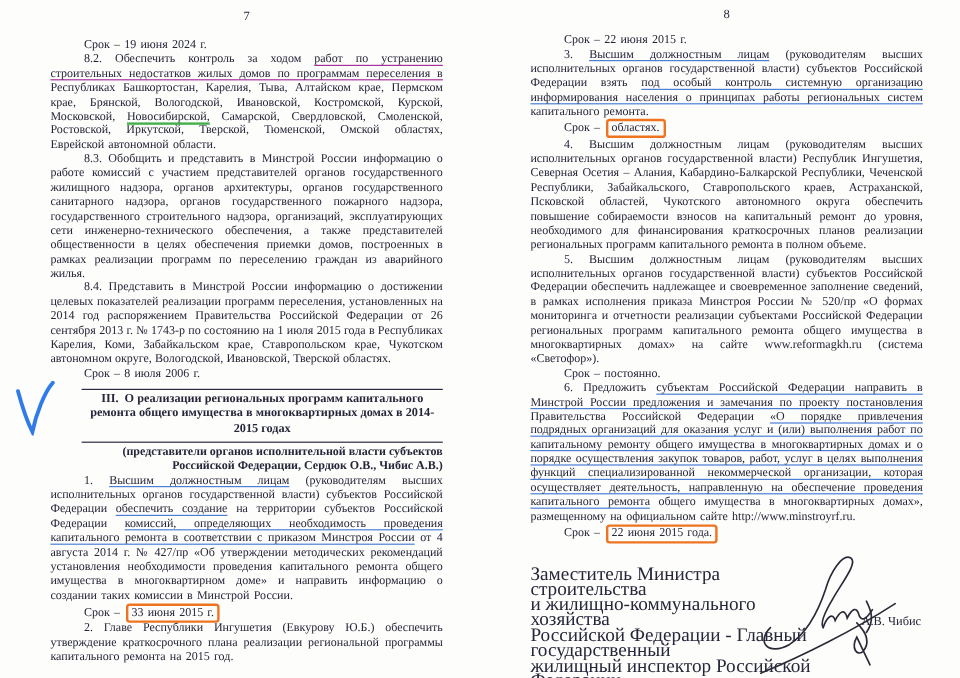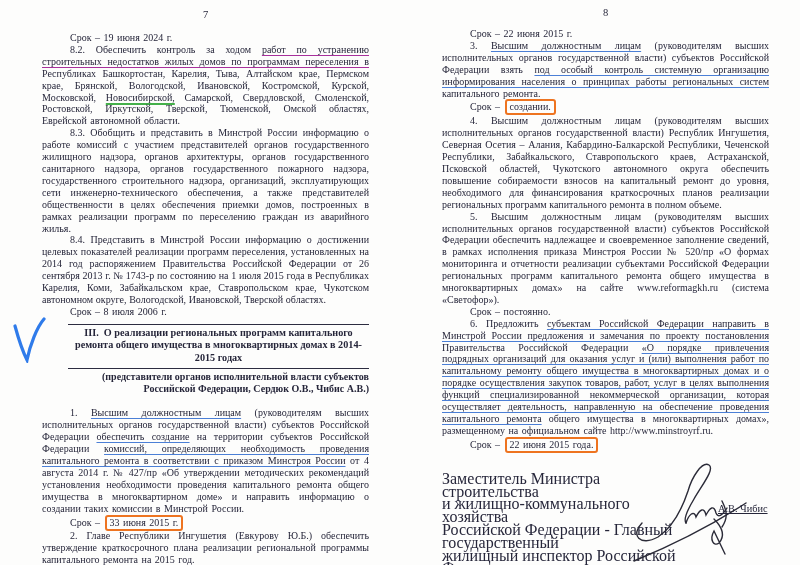--- a/index.html
+++ b/index.html
@@ -11,28 +11,28 @@
   .spread{display:flex;width:800px;height:565px;}
   .page{width:400px;height:565px;position:relative;background:#fdfdfc;overflow:hidden;}
   .inner{margin:0 31px 0 42px;}
   .pagenum{text-align:center;font-size:10.5px;padding-top:9px;margin-bottom:12px;}
   .p{margin:0;text-align:justify;text-indent:28px;font-size:10px;line-height:11.9px;word-spacing:1px;}
   .tight{word-spacing:0.2px;}
   .u-magenta{text-decoration:underline;text-decoration-color:#a8309c;text-decoration-thickness:1.4px;text-underline-offset:2px;text-decoration-skip-ink:none;}
   .u-green{text-decoration:underline;text-decoration-color:#44b04a;text-decoration-thickness:1.6px;text-underline-offset:2px;text-decoration-skip-ink:none;font-family:Liberation Serif, serif;}
   .u-blue{text-decoration:underline;text-decoration-color:#4b7fd6;text-decoration-thickness:1.4px;text-underline-offset:2px;text-decoration-skip-ink:none;}
   .box-orange{border:2px solid #ee7420;border-radius:3px;padding:0 3px 1px 3px;margin-left:1px;}
-  .sec-wrap{margin:6px 0 12px 26px;}
+  .sec-wrap{margin:6px 0 0 26px;}
   .sec-box{border-top:1.8px solid #2c2c40;border-bottom:1.8px solid #2c2c40;padding:2px 4px 3px;}
   .sec-title{margin:0;text-align:center;font-weight:bold;font-size:10.2px;line-height:12.6px;}
   .sec-sub{margin:2px 0 0;text-align:right;font-weight:bold;font-size:10px;line-height:12.4px;}
   .check{position:absolute;left:12px;top:317px;}
   .sigblock{position:relative;margin-top:22px;height:118px;}
   .siglines{width:242px;font-size:16px;line-height:12.8px;}
-  .signame{position:absolute;left:276px;top:30px;font-size:10.3px;white-space:nowrap;text-decoration:underline;}
+  .signame{position:absolute;left:276px;top:40px;font-size:10.3px;white-space:nowrap;}
   .sigscrawl{position:absolute;left:184px;top:-16px;}
 </style>
 </head>
 <body>
 
 <div class="spread">
 
   <div class="page">
     <svg class="check" width="34" height="46" viewBox="0 0 34 46">
       <path d="M3,9 C6,20 10,33 15,43 C18,28 25,10 32,2" fill="none" stroke="#2f7bea" stroke-width="3.2" stroke-linecap="round"></path>
@@ -67,21 +67,21 @@
   </div>
 
   <div class="page">
     <div class="inner">
       <div class="pagenum" style="padding-top:7px;margin-bottom:10px;">8</div>
 
       <p class="p">Срок – 22 июня 2015 г.</p>
 
       <p class="p"><span>3. </span><span class="u-blue">Высшим должностным лицам</span><span> (руководителям высших исполнительных органов государственной власти) субъектов Российской Федерации взять </span><span class="u-blue">под особый контроль системную организацию информирования населения о принципах работы региональных систем</span><span> капитального ремонта.</span></p>
 
-      <p class="p" style="margin-top:2px;"><span>Срок – </span><span class="box-orange">создании.</span></p>
+      <p class="p" style="margin-top:2px;"><span>Срок – </span><span class="box-orange">областях.</span></p>
 
       <p class="p tight" style="margin-top:2px;">4. Высшим должностным лицам (руководителям высших исполнительных органов государственной власти) Республик Ингушетия, Северная Осетия – Алания, Кабардино-Балкарской Республики, Чеченской Республики, Забайкальского, Ставропольского краев, Астраханской, Псковской областей, Чукотского автономного округа обеспечить повышение собираемости взносов на капитальный ремонт до уровня, необходимого для финансирования краткосрочных планов реализации региональных программ капитального ремонта в полном объеме.</p>
 
       <p class="p tight">5. Высшим должностным лицам (руководителям высших исполнительных органов государственной власти) субъектов Российской Федерации обеспечить надлежащее и своевременное заполнение сведений, в рамках исполнения приказа Минстроя России № 520/пр «О формах мониторинга и отчетности реализации субъектами Российской Федерации региональных программ капитального ремонта общего имущества в многоквартирных домах» на сайте www.reformagkh.ru (система «Светофор»).</p>
 
       <p class="p">Срок – постоянно.</p>
 
       <p class="p"><span>6. Предложить </span><span class="u-blue">субъектам Российской Федерации направить в Минстрой России предложения и замечания по проекту постановления</span><span> Правительства Российской Федерации </span><span class="u-blue">«О порядке привлечения подрядных организаций для оказания услуг и (или) выполнения работ по капитальному ремонту общего имущества в многоквартирных домах и о порядке осуществления закупок товаров, работ, услуг в целях выполнения функций специализированной некоммерческой организации, которая осуществляет деятельность, направленную на обеспечение проведения капитального ремонта</span><span> общего имущества в многоквартирных домах», размещенному на официальном сайте http://www.minstroyrf.ru.</span></p>
 
       <p class="p" style="margin-top:2px;"><span>Срок – </span><span class="box-orange">22 июня 2015 года.</span></p>

